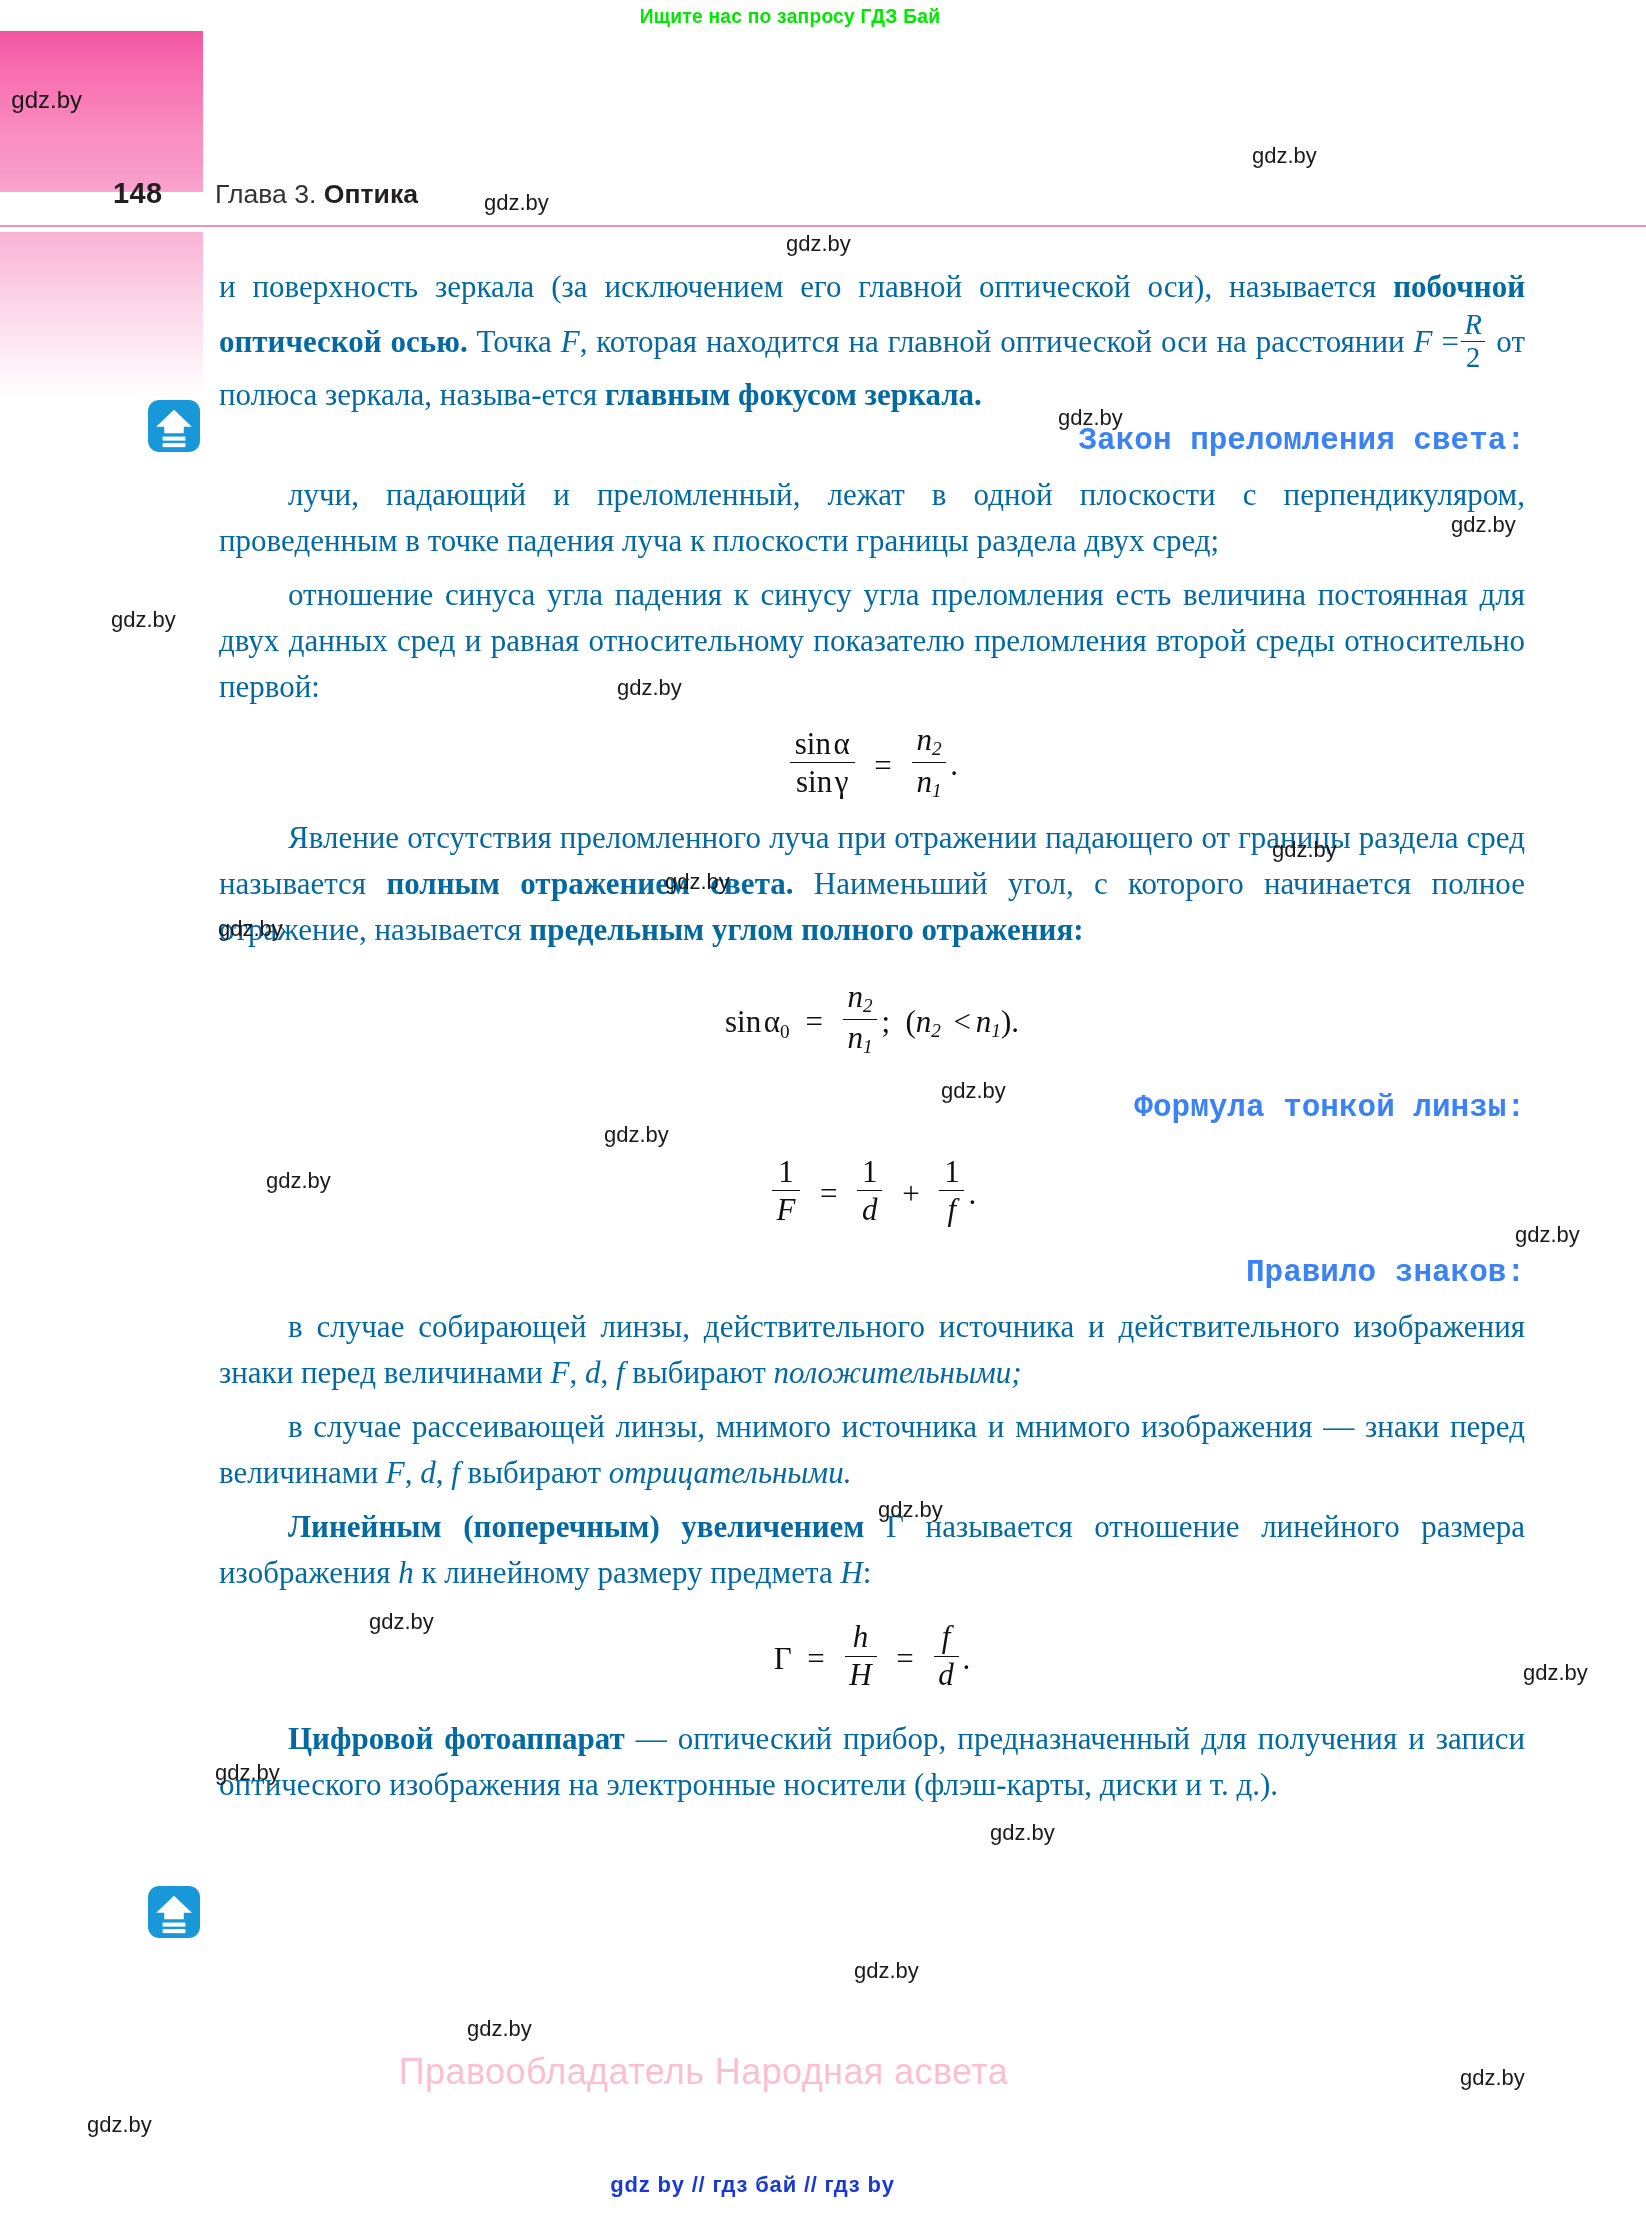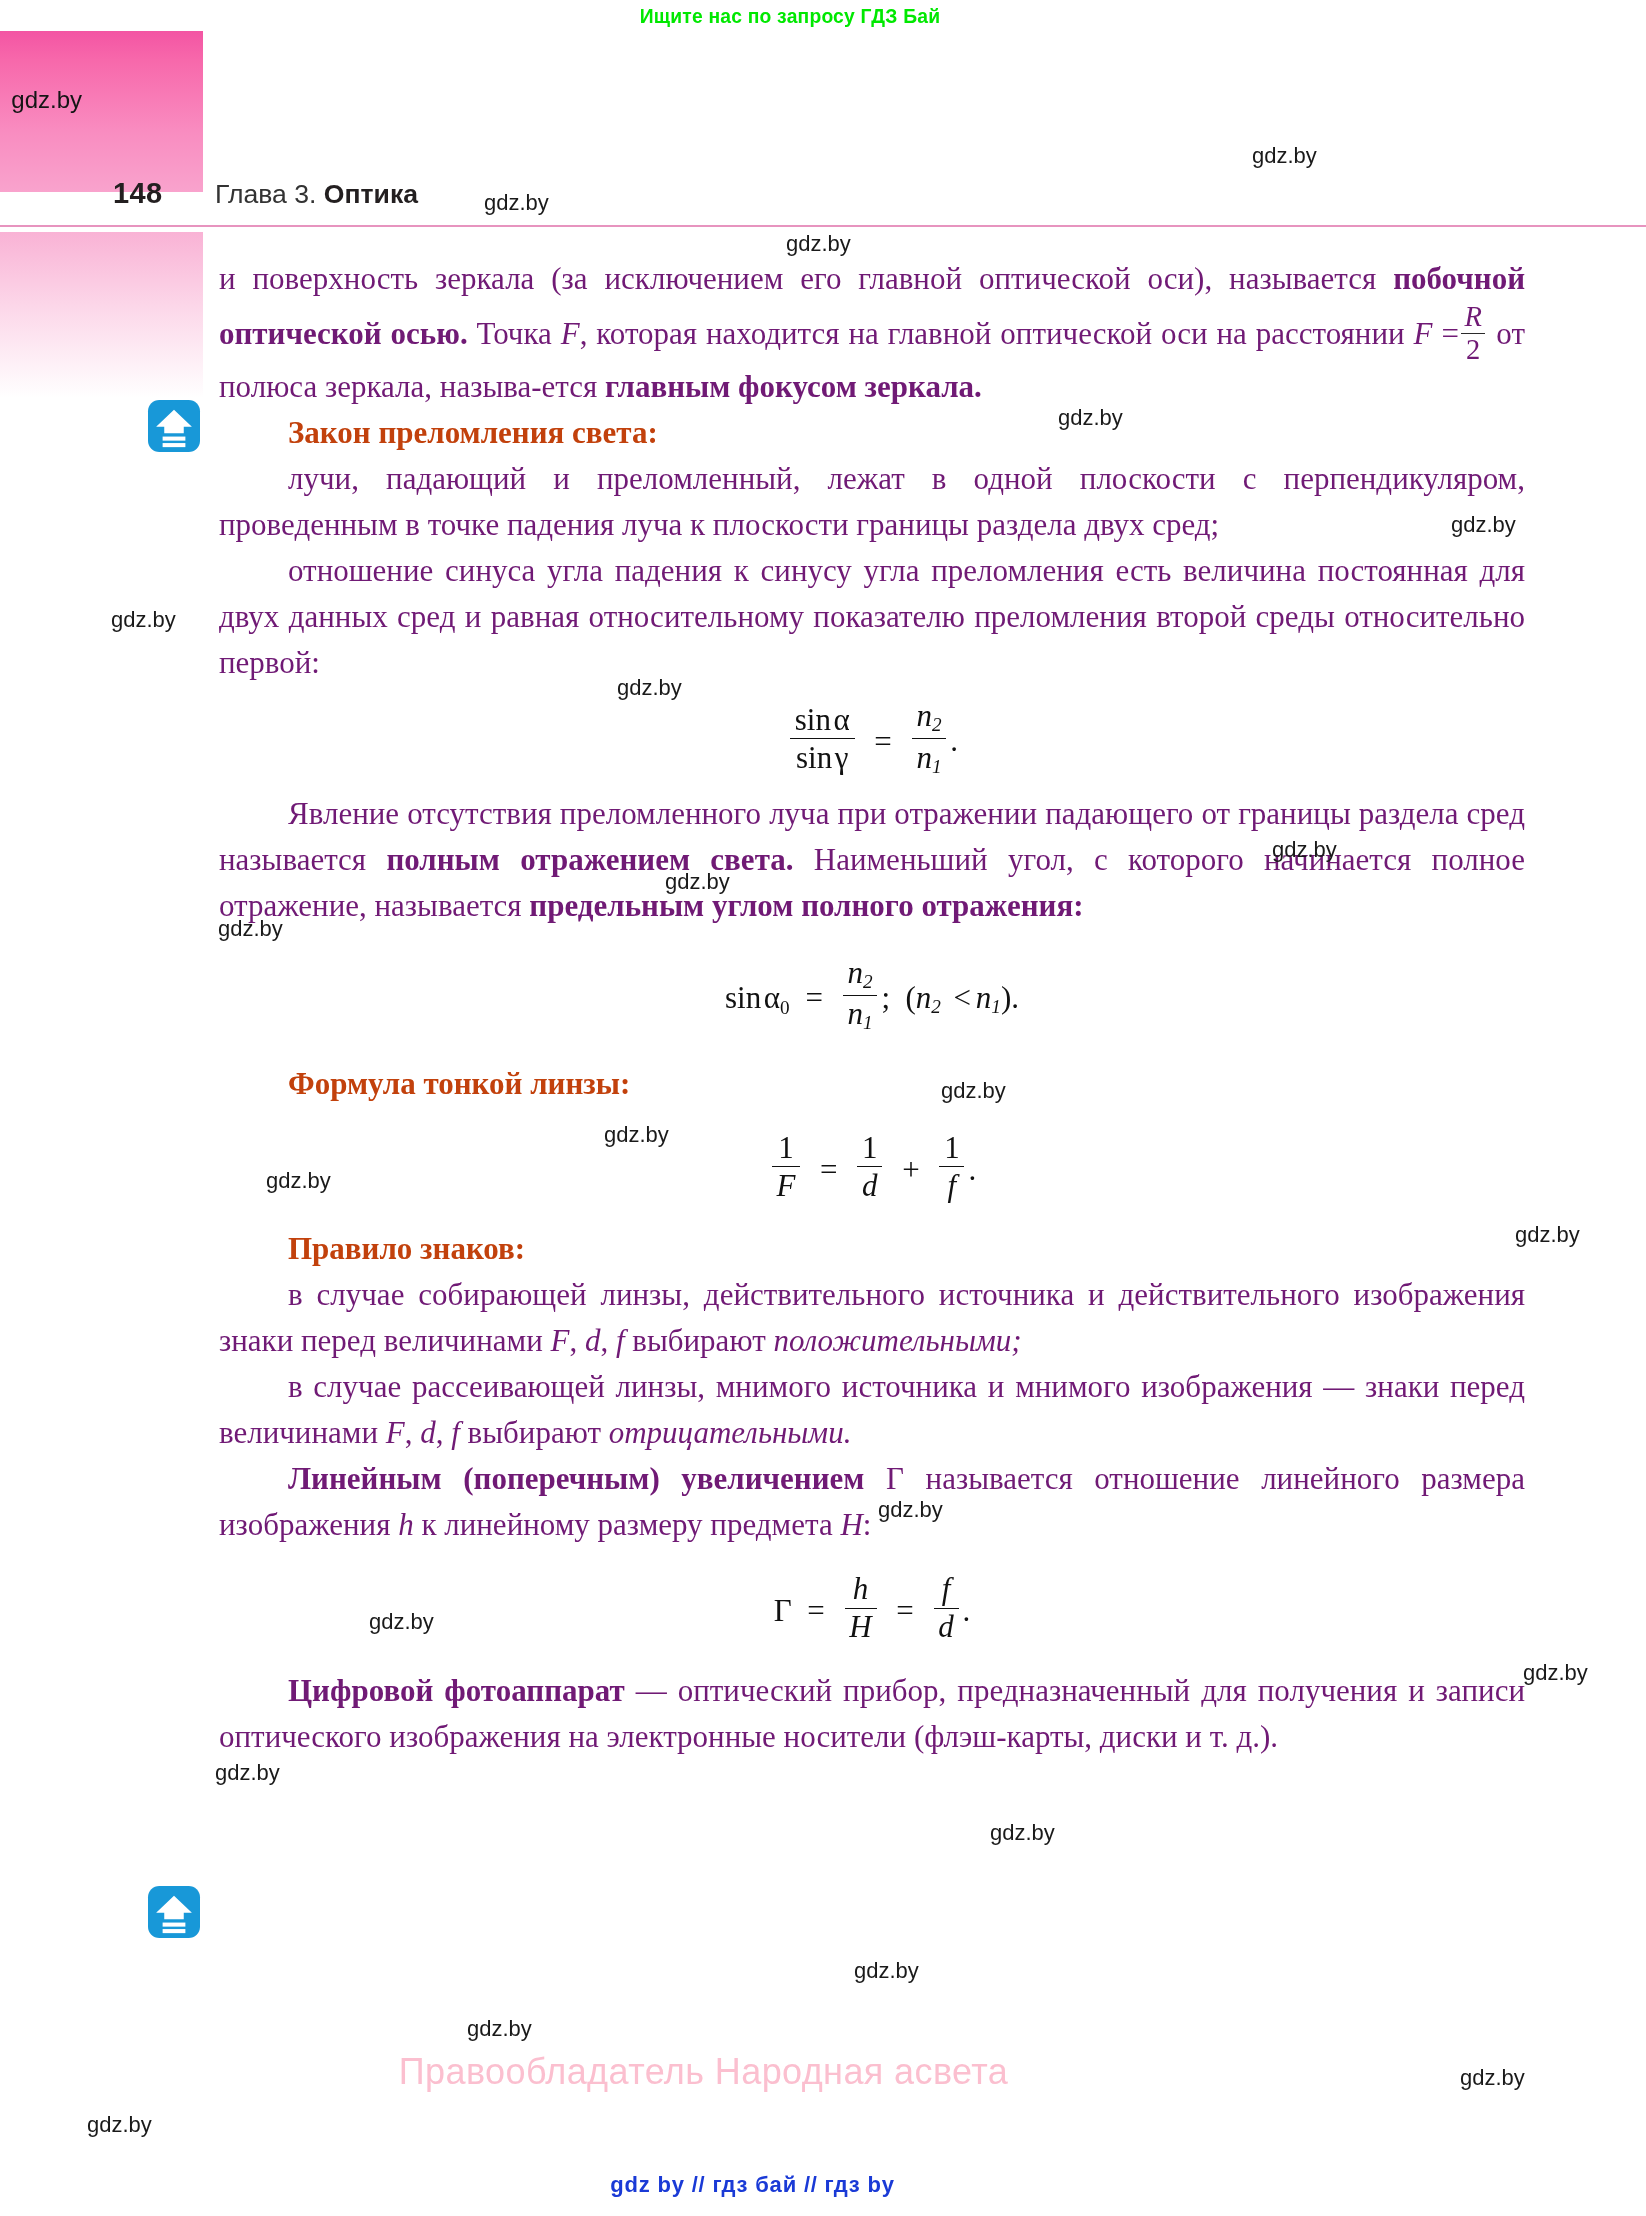--- a/index.html
+++ b/index.html
@@ -96,36 +96,37 @@
   .column {
     position: absolute;
     left: 219px;
     top: 256px;
     width: 1306px;
   }
   .para {
     font-family: "Liberation Serif", serif;
     font-size: 31px;
     line-height: 46px;
-    color: #701a75;
+    color: #0369a1;
     text-align: justify;
-    margin: 0 0 0 0;
+    margin: 8px 0 0 0;
     text-indent: 69px;
   }
   .para.noindent { text-indent: 0; }
   .para b { font-weight: 700; }
   .para i { font-style: italic; }
   .heading {
-    font-family: Liberation Serif, serif;
+    font-family: Liberation Mono, monospace;
     font-size: 31px;
     line-height: 46px;
     font-weight: 700;
-    color: #c2410c;
+    color: #3b82f6;
     text-indent: 69px;
     margin: 0;
+    text-align: right;
   }
 
   
   .math-center {
     text-align: center;
     font-family: "Liberation Serif", serif;
     font-size: 31px;
     color: #111;
     margin: 13px 0 13px 0;
   }

